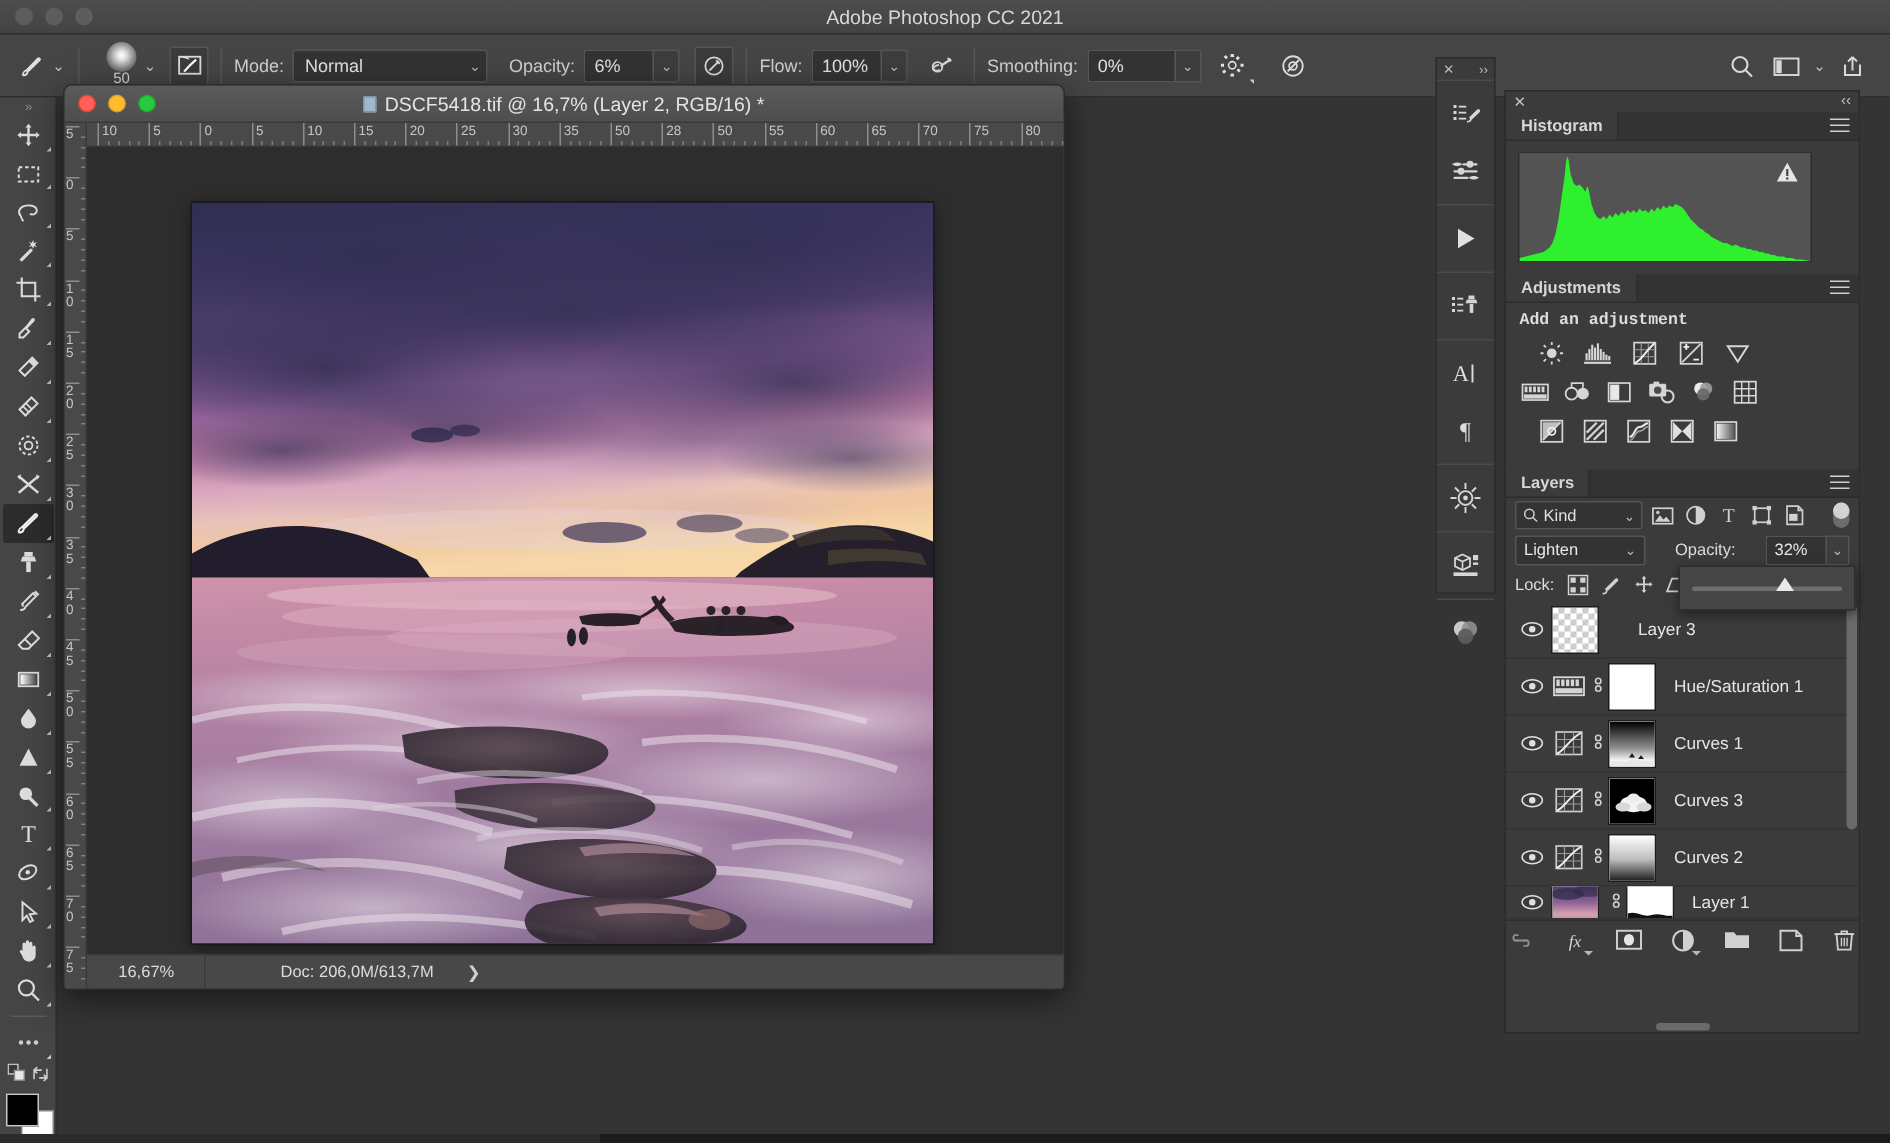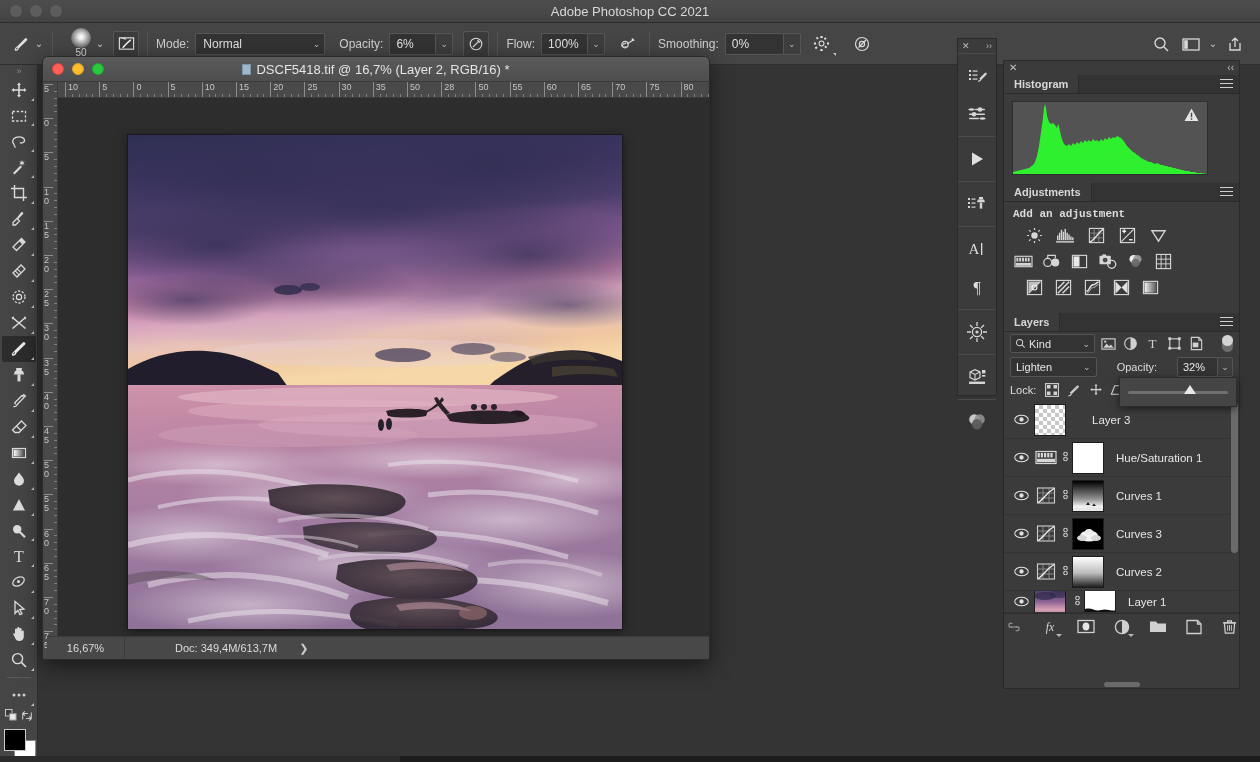--- a/index.html
+++ b/index.html
@@ -133,21 +133,21 @@
   .canvas-area {
     position:absolute; left:15px; top:41px; right:0; bottom:23px;
     background:#2d2d2d; overflow:hidden;
   }
   .photo {
     position:absolute; left:70px; top:37px; width:494px; height:494px;
     box-shadow:0 0 0 1px #1a1a1a, 0 2px 10px rgba(0,0,0,.5);
     overflow:hidden;
   }
   .statusbar {
-    position:absolute; left:4px; bottom:0; width:100%; height:23px;
+    position:absolute; left:16px; bottom:0; width:100%; height:23px;
     background:#484848; border-top:1px solid #3a3a3a;
     display:flex; align-items:center; font-size:11px; color:#dcdcdc;
   }
   .sb-zoom { width:78px; text-align:center; border-right:1px solid #3a3a3a; height:100%; line-height:23px;}
   .sb-doc { padding-left:50px; }
   .sb-arrow { margin-left:22px; color:#cfcfcf; font-size:11px; }
 
   
   .minidock {
     position:absolute; left:957px; top:38px; width:40px; height:358px;
@@ -908,21 +908,21 @@
             <path d="M190 424 C240 414 300 418 340 432" stroke-width="4"></path>
             <path d="M120 404 C160 398 200 402 230 412" stroke-width="3"></path>
             <path d="M360 430 C400 422 440 428 474 440" stroke-width="4"></path>
           </g>
         </svg>
       </div>
     </div>
 
     <div class="statusbar">
       <div class="sb-zoom">16,67%</div>
-      <div class="sb-doc">Doc: 349,4M/613,7M</div>
+      <div class="sb-doc">Doc: 206,0M/613,7M</div>
       <div class="sb-arrow">❯</div>
     </div>
   </div>
 
   <div class="minidock">
     <div class="md-head">
       <span>✕</span>
       <span>››</span>
     </div>
     <div class="md-group">

